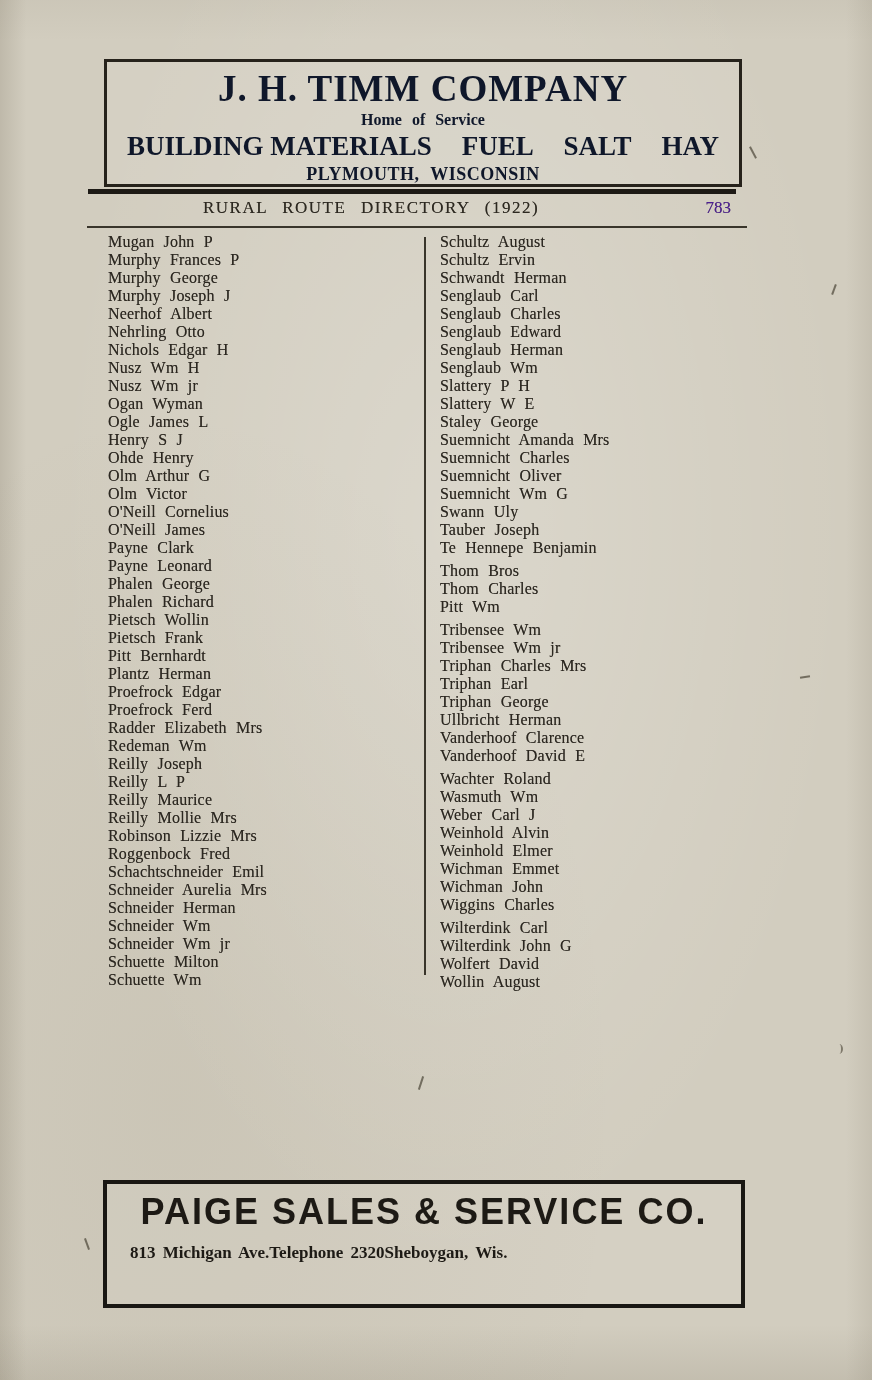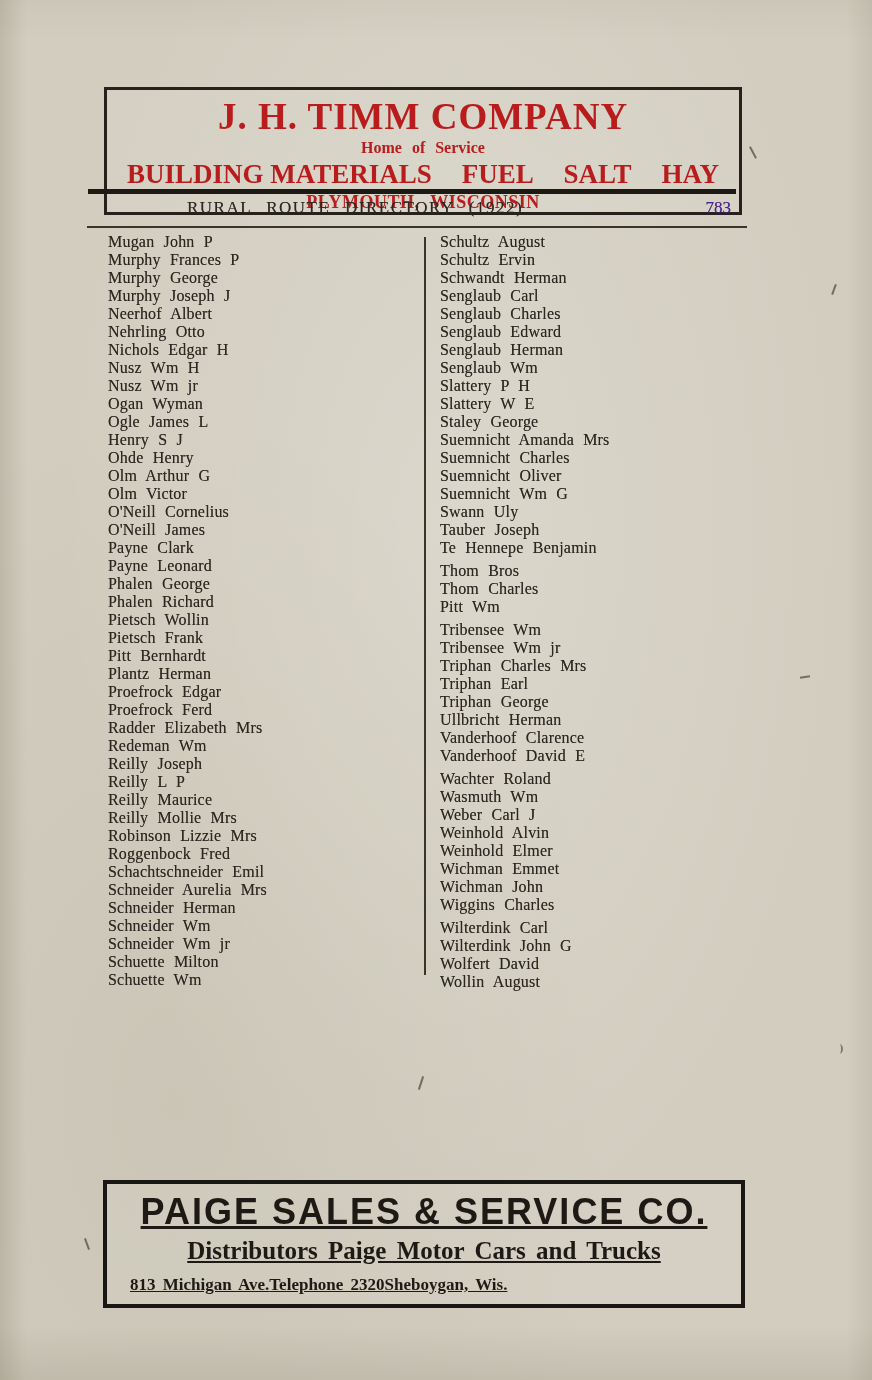--- a/index.html
+++ b/index.html
@@ -17,32 +17,32 @@
       radial-gradient(ellipse at 20% 80%, rgba(120,108,84,0.08), rgba(0,0,0,0) 45%),
       linear-gradient(90deg, rgba(90,80,60,0.16), rgba(0,0,0,0) 3%, rgba(0,0,0,0) 97%, rgba(90,80,60,0.10)),
       linear-gradient(0deg, rgba(90,80,60,0.12), rgba(0,0,0,0) 4%),
       linear-gradient(180deg, rgba(90,80,60,0.05), rgba(0,0,0,0) 3%);
   }
 
   
   .top-ad{
     position:absolute;left:104px;top:59px;width:632px;height:122px;
     border:3px solid #26221b;background:rgba(255,255,255,0.07);
-    text-align:center;color:#b91c1c;margin-top:28px;
+    text-align:center;color:#0f172a;
   }
   .ad-company{font-size:37px;line-height:42px;font-weight:bold;margin-top:6px;letter-spacing:1px;white-space:nowrap;}
   .ad-tagline{font-size:16px;line-height:18px;font-weight:bold;margin-top:1px;word-spacing:6px;}
   .ad-products{display:flex;justify-content:space-between;padding:0 20px;font-size:27px;line-height:30px;font-weight:bold;margin-top:2px;white-space:nowrap;}
   .ad-location{font-size:18px;line-height:20px;font-weight:bold;margin-top:3px;word-spacing:6px;letter-spacing:0.5px;}
 
   .thick-bar{position:absolute;left:88px;top:189px;width:648px;height:5px;background:#1d1a15;}
 
   
   .dir-title{
-    position:absolute;left:72px;top:198px;width:566px;text-align:center;
+    position:absolute;left:88px;top:198px;width:566px;text-align:center;
     font-size:17px;letter-spacing:1.5px;word-spacing:9px;color:#2c2820;
     text-shadow:0 0 0.5px rgba(44,40,32,0.55);white-space:nowrap;
   }
   .page-num{
     position:absolute;left:676px;top:198px;width:55px;text-align:right;
     font-size:17px;color:#4c1d95;text-shadow:0 0 0.5px rgba(44,40,32,0.55);
   }
   .thin-rule{position:absolute;left:87px;top:226px;width:660px;height:2px;background:#39352b;}
 
   
@@ -54,21 +54,21 @@
   .left-col{left:108px;width:315px;}
   .right-col{left:440px;width:320px;}
   .name-line{height:18px;white-space:nowrap;}
   .right-col .name-line-group + .name-line-group{margin-top:5px;}
   .col-divider{position:absolute;left:424px;top:237px;width:2px;height:738px;background:#39352b;}
 
   
   .bottom-ad{
     position:absolute;left:103px;top:1180px;width:634px;height:120px;
     border:4px solid #191713;background:rgba(255,255,255,0.07);
-    text-align:center;color:#1d1a15;text-decoration:underline;
+    text-align:center;color:#1d1a15;
   }
   .ba-company{
     font-family:"Liberation Sans", sans-serif;font-weight:bold;
     font-size:36px;line-height:44px;margin-top:6px;letter-spacing:2px;white-space:nowrap;
   }
   .ba-tagline{font-size:25px;line-height:30px;font-weight:bold;margin-top:2px;word-spacing:4px;white-space:nowrap;}
   .ba-info{display:flex;justify-content:flex-start;padding:0 23px;font-size:17px;font-weight:bold;margin-top:9px;word-spacing:3px;}
 
   
   .mark{position:absolute;background:#4a4436;opacity:0.7;width:2px;}
@@ -197,21 +197,20 @@
       <div class="name-line-group">
         <div class="name-line">Wilterdink Carl</div>
         <div class="name-line">Wilterdink John G</div>
         <div class="name-line">Wolfert David</div>
         <div class="name-line">Wollin August</div>
       </div>
     </div>
 
   <div class="bottom-ad">
     <div class="ba-company">PAIGE SALES &amp; SERVICE CO.</div>
-    <div class="ba-tagline">Distributors Paige Motor Cars and Trucks</div>
     <div class="ba-info">
       <span>813 Michigan Ave.</span>
       <span>Telephone 2320</span>
       <span>Sheboygan, Wis.</span>
     </div>
   </div>
 
   <div class="mark mark-1"></div>
   <div class="mark mark-2"></div>
   <div class="mark mark-3"></div>

